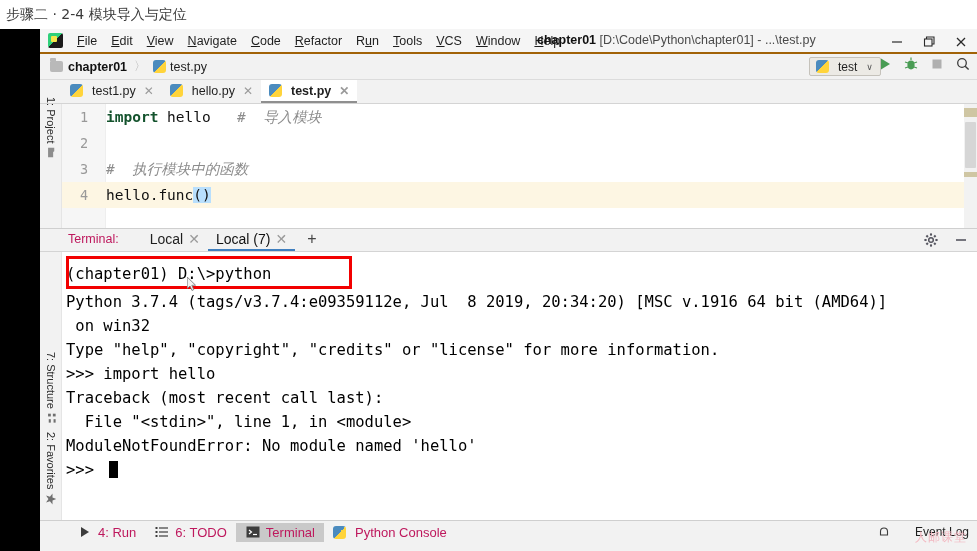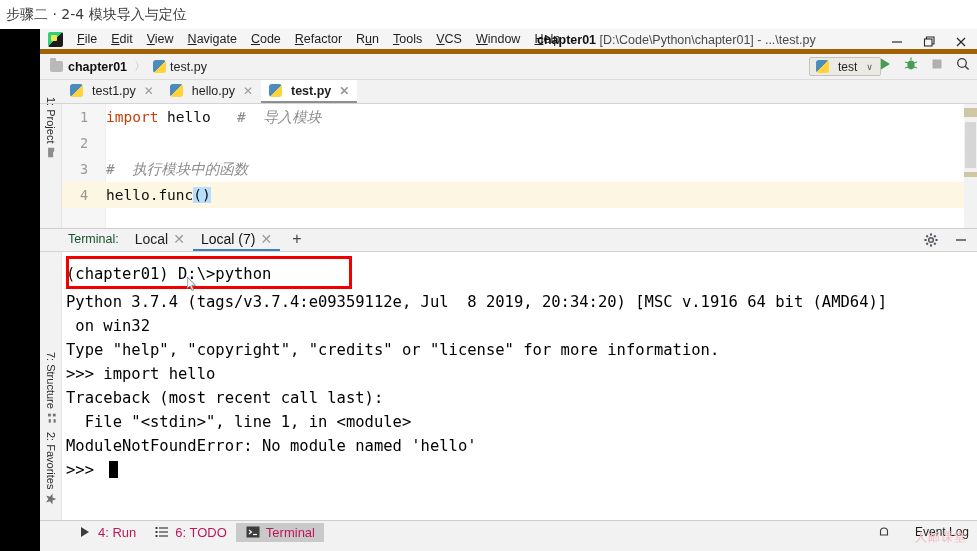--- a/index.html
+++ b/index.html
@@ -32,21 +32,21 @@
   .ide {
     position: absolute; left: 40px; top: 29px;
     width: 937px; height: 522px;
     background: #f2f2f2;
     font-family: "Liberation Sans", sans-serif;
   }
 
   
   .titlebar {
     position: relative; height: 25px; width: 100%;
-    background: #f5f5f5; border-bottom: 5px solid #a16207;
+    background: #f5f5f5; border-bottom: 2px solid #a16207;
     display: flex; align-items: center;
   }
   .app-logo {
     width: 15px; height: 15px; margin-left: 8px; margin-right: 10px;
     background: linear-gradient(135deg,#2fd07a 0%,#2fd07a 48%,#1b1b1b 48%,#1b1b1b 100%);
     border-radius: 2px; position: relative; flex: none;
   }
   .app-logo::after{
     content:""; position:absolute; left:3px; top:3px; width:6px; height:6px;
     background:#f5e64a; border-radius:1px;
@@ -137,42 +137,42 @@
     font-size: 14.5px; white-space: pre; color: #111;
   }
   .ln {
     position: absolute; width: 44px; left: 22px; text-align: center;
     height: 26px; line-height: 26px; font-size: 13.5px; color: #999;
     font-family: "DejaVu Sans Mono", "Liberation Mono", monospace;
   }
   .row-hl {
     position: absolute; left: 22px; right: 0; height: 26px; background: #fdf6e3;
   }
-  .kw { color: #c2410c; font-weight: normal; }
+  .kw { color: #14532d; font-weight: bold; }
   .cmt { color: #8c8c8c; font-style: italic; }
   .paren-hl { background: #b8dffd; }
 
   .scroll-col {
     position: absolute; right: 0; top: 0; width: 13px; height: 100%;
     background: #f2f2f2;
   }
   .scroll-thumb {
     position: absolute; right: 1px; top: 18px; width: 11px; height: 46px;
     background: #d6d6d6; border-radius: 1px;
   }
   .mark-a { position:absolute; right:0; top:4px; width:13px; height:9px; background:#cfc6a3; }
   .mark-b { position:absolute; right:0; top:68px; width:13px; height:5px; background:#cfc6a3; }
 
   
   .termbar {
     position: relative; height: 24px; width: 100%;
     background: #f2f2f2; border-top: 1px solid #cfcfcf; border-bottom: 1px solid #d4d4d4;
     display: flex; align-items: flex-end; padding-left: 28px;
   }
-  .termlabel { font-size: 12.5px; color: #14532d; height: 23px; line-height: 23px; margin-right: 8px; }
+  .termlabel { font-size: 12.5px; color: #be185d; height: 23px; line-height: 23px; margin-right: 23px; }
   .termtab {
     height: 23px; line-height: 23px; padding: 0 8px; font-size: 14px; color: #1f1f1f;
     border-bottom: 2px solid transparent; white-space: nowrap;
   }
   .termtab.active { border-bottom: 2px solid #3f7fbf; color: #111; }
   .termtab .x { color: #9a9a9a; margin-left: 5px; }
   .term-plus { font-size: 16px; color: #444; margin-left: 12px; height: 23px; line-height: 21px; }
   .term-right { position: absolute; right: 8px; top: 3px; display: flex; align-items: center; gap: 14px; }
 
   
@@ -429,20 +429,24 @@
         </svg>
         <span>6: TODO</span>
       </div>
       <div class="sb-item active">
         <svg class="ic" viewBox="0 0 16 16">
           <rect x="1.5" y="2.5" width="13" height="11" fill="#3c3c3c"></rect>
           <polyline points="4,6 6.5,8 4,10" fill="none" stroke="#ffffff" stroke-width="1.2"></polyline>
           <line x1="8" y1="10.5" x2="12" y2="10.5" stroke="#ffffff" stroke-width="1.2"></line>
         </svg>
         <span>Terminal</span>
+      </div>
+      <div class="sb-item">
+        <span class="py-icon"></span>
+        <span>Python Console</span>
       </div>
 
       <div class="sb-right">
         <svg class="ic" viewBox="0 0 16 16">
           <path d="M4.5 11 V7.5 a3.5 3.5 0 0 1 7 0 V11 Z" fill="none" stroke="#3c3c3c" stroke-width="1.1"></path>
         </svg>
         <span>Event Log</span>
       </div>
       <div class="watermark">人邮课堂</div>
     </div>

